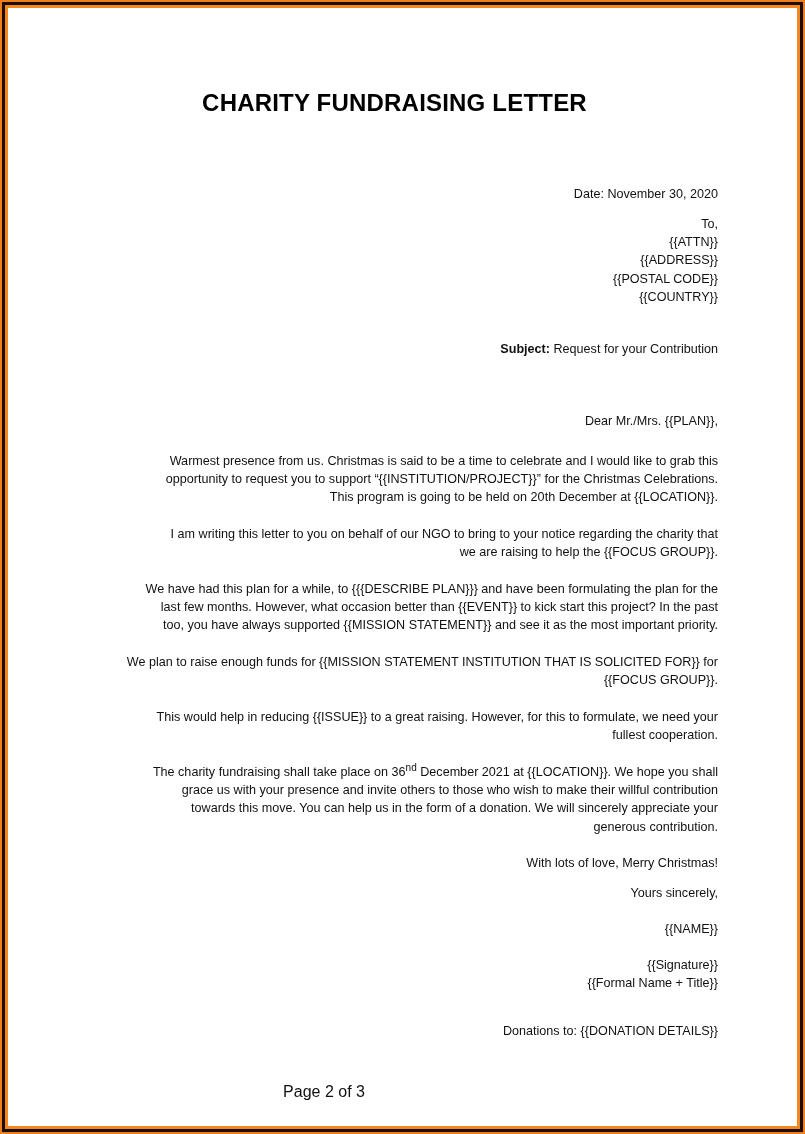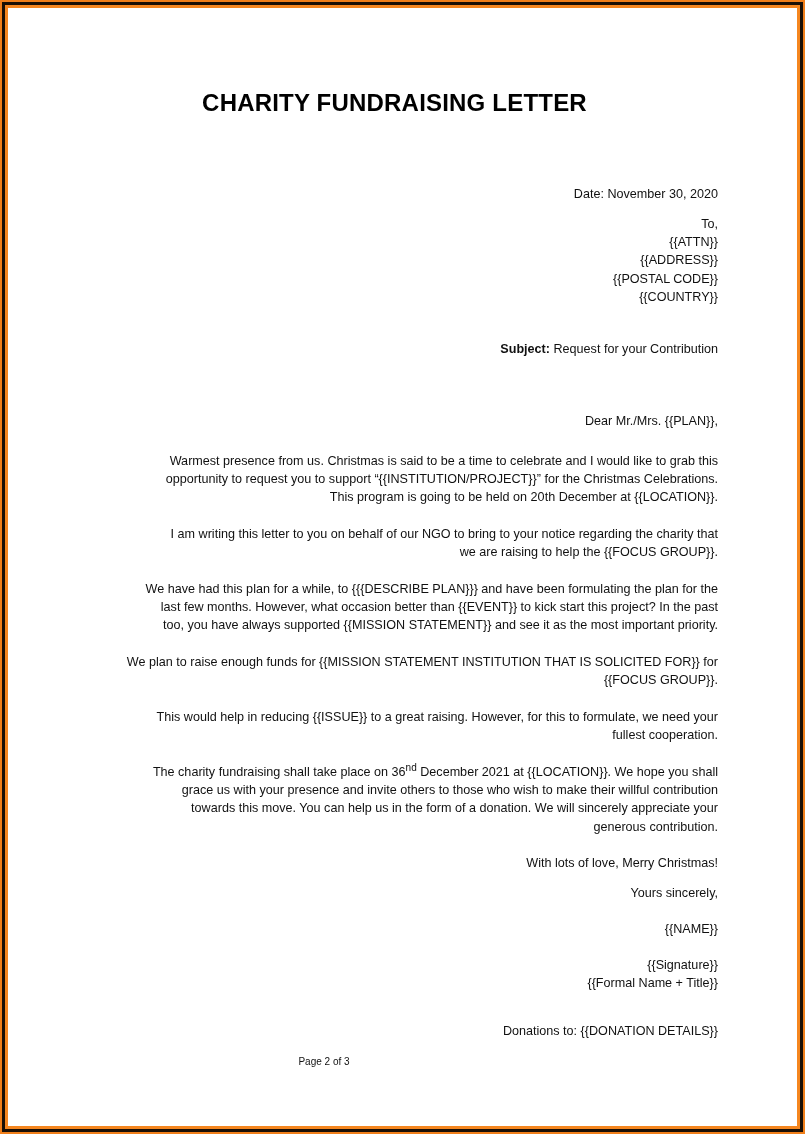--- a/index.html
+++ b/index.html
@@ -33,22 +33,22 @@
       text-align: center;
       font-size: 24px; font-weight: bold; letter-spacing: 0.2px;
       color: #000000;
       margin: 0;
     }
     .block { position: absolute; left: 0; width: 610px; margin: 16px; text-align: right; }
     .line { display: block; white-space: nowrap; }
     .bold { font-weight: bold; }
     sup { font-size: 10px; line-height: 0; vertical-align: super; }
     .footer {
-      position: absolute; left: 0; width: 648px; top: 1056px;
-      text-align: center; font-size: 10px; color: #111;
+      position: absolute; left: 0; width: 648px; top: 1083px;
+      text-align: center; font-size: 16px; color: #111;
     }
   </style>
 </head>
 <body>
 
 <div class="frame-black"></div>
 <div class="frame-orange"></div>
 
 <div class="page">
 </div>

